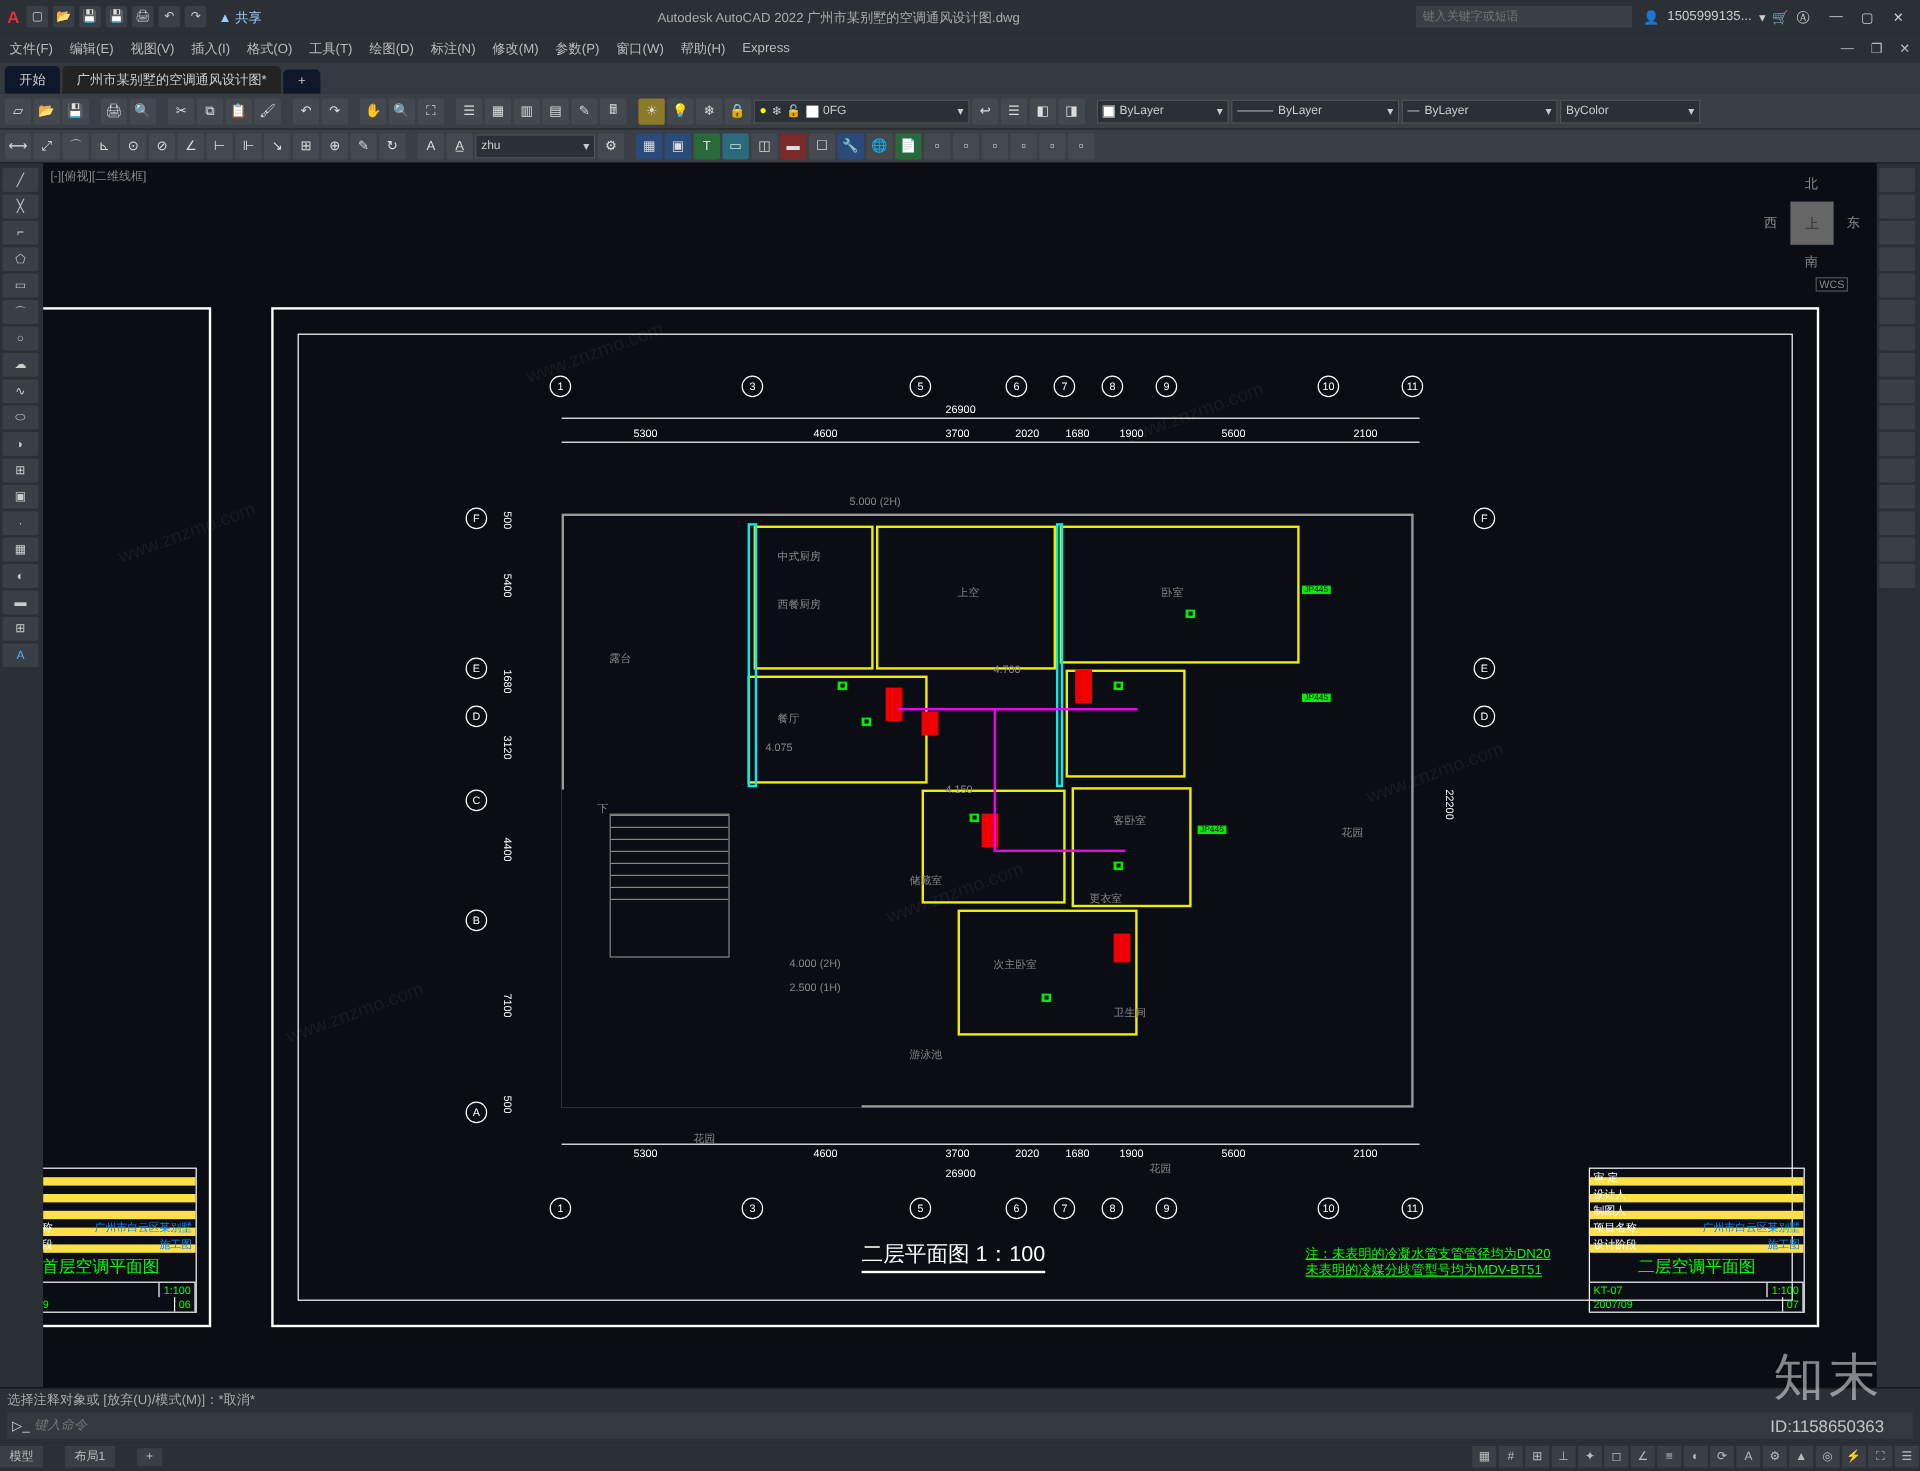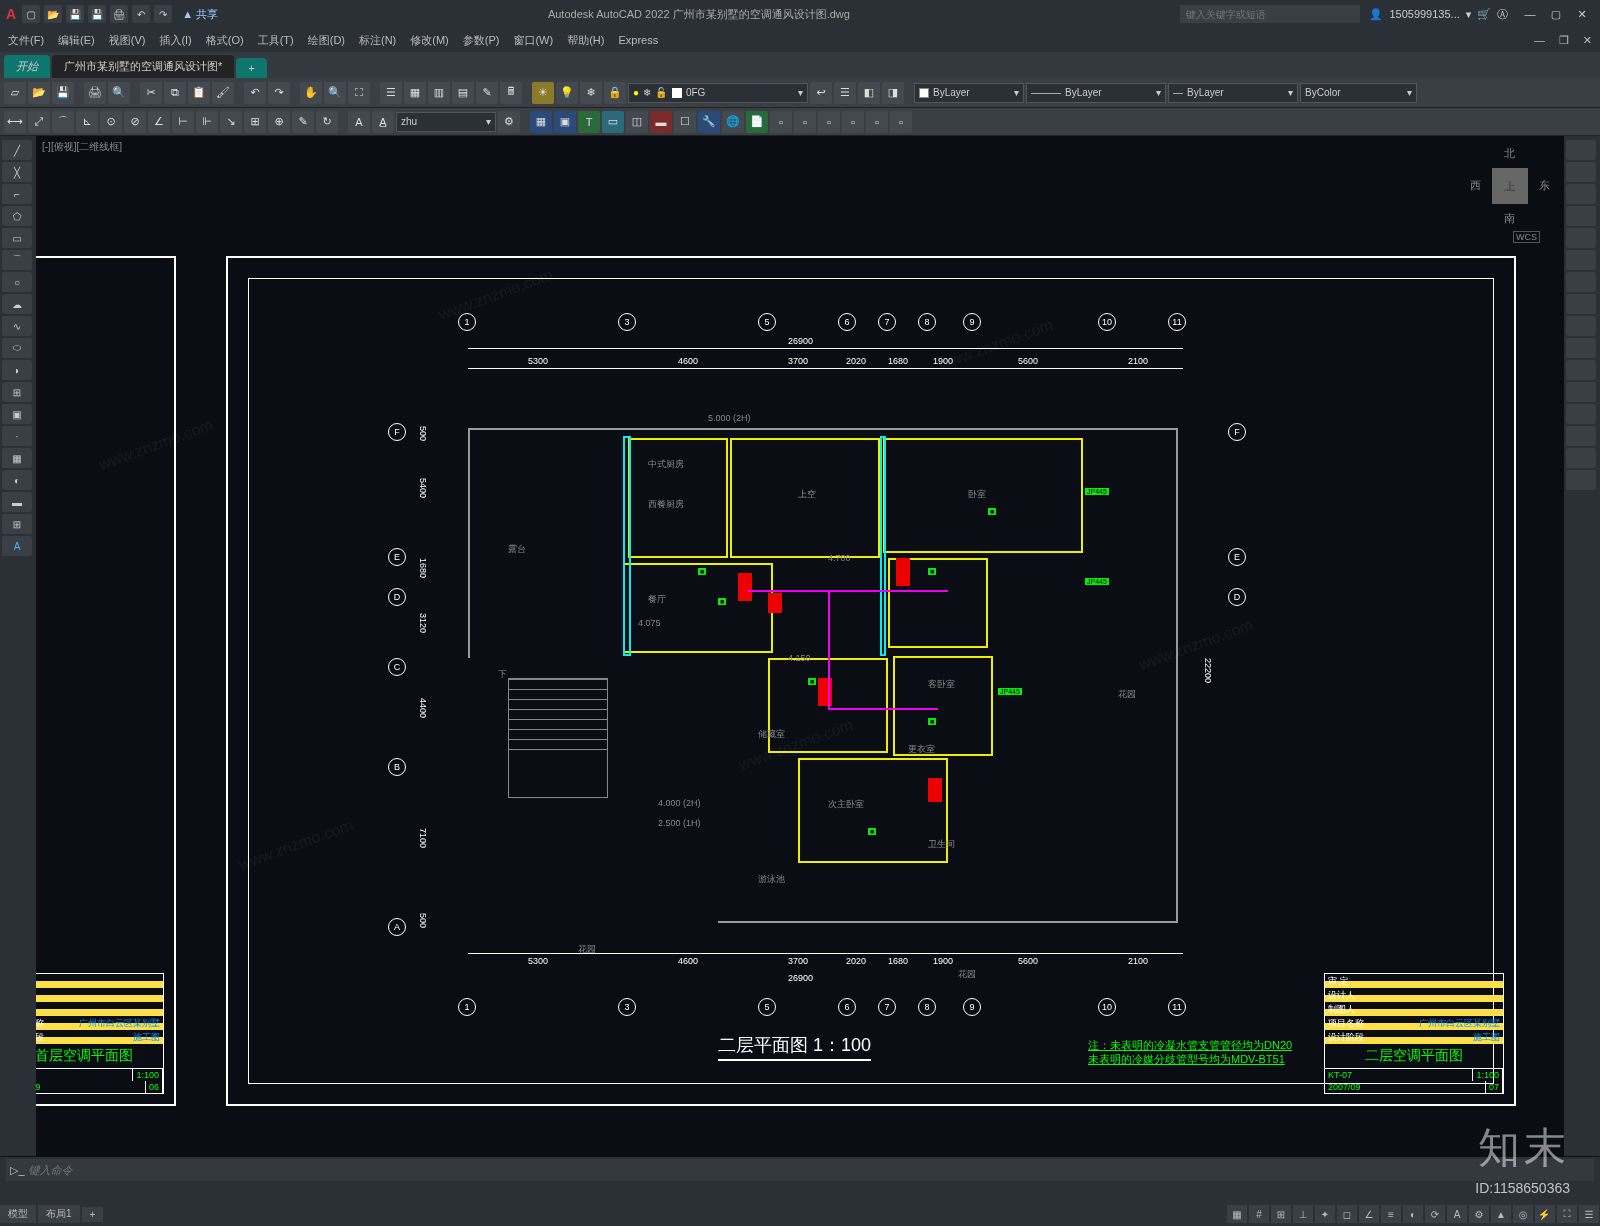--- a/index.html
+++ b/index.html
@@ -11,21 +11,21 @@
 .titlebar .share { margin-left: 10px; color: #9cf; cursor:pointer; }
 .titlebar .apptitle { flex: 1; text-align: center; color: #aaa; }
 .titlebar .search { width: 180px; height: 18px; background: #3a3f46; border: none; color: #888; padding: 0 6px; font-size: 10px; }
 .titlebar .user { margin: 0 10px; display:flex; align-items:center; gap:6px; }
 .titlebar .winbtns { display: flex; gap: 2px; }
 .titlebar .winbtns span { width: 24px; height: 18px; display:flex; align-items:center; justify-content:center; cursor:pointer; }
 .menubar { height: 24px; background: #2b2f36; display: flex; align-items: center; padding: 0 8px; gap: 14px; font-size: 11px; color: #bbb; }
 .menubar span { cursor:pointer; }
 .tabbar { height: 26px; background: #34383f; display: flex; align-items: flex-end; padding: 0 4px; gap: 2px; font-size: 11px; }
 .tab { padding: 4px 12px; background: #232324; color: #ccc; border-radius: 4px 4px 0 0; cursor:pointer; }
-.tab.inactive { background: #0f766e; font-style: italic; }
+.tab.inactive { background: #0f172a; }
 .toolbar { height: 30px; background: #3a3f46; display: flex; align-items: center; padding: 0 4px; gap: 2px; border-bottom: 1px solid #222; }
 .tbtn { width: 22px; height: 22px; background: #444950; border-radius: 2px; cursor:pointer; display:flex; align-items:center; justify-content:center; font-size:11px; color:#ddd; }
 .tbtn.y { background:#8a7a2a; } .tbtn.g { background:#2a6a3a; } .tbtn.b { background:#2a4a7a; } .tbtn.r { background:#7a2a2a; } .tbtn.c { background:#2a6a7a; }
 .tsep { width: 6px; }
 .layersel { height: 20px; background: #2b2f36; border: 1px solid #555; color: #ccc; font-size: 10px; padding: 0 4px; display:flex; align-items:center; gap:4px; cursor:pointer; }
 .layersel .sw { width: 10px; height: 10px; }
 .toolbar2 { height: 28px; background: #3a3f46; display: flex; align-items: center; padding: 0 4px; gap: 2px; border-bottom: 1px solid #222; }
 .workspace { position: relative; height: 1020px; background: #0a0d14; display: flex; }
 .leftpal { width: 36px; background: #2b2f36; display: flex; flex-direction: column; gap: 2px; padding: 4px 2px; }
 .leftpal .btn { width: 30px; height: 20px; background: #3a3f46; border-radius: 2px; cursor:pointer; display:flex; align-items:center; justify-content:center; font-size:10px; }
@@ -62,21 +62,21 @@
 .duct { position:absolute; background:#e00; }
 .pipe-m { position:absolute; background:#e0e; height:2px; }
 .tag-g { position:absolute; background:#0e0; color:#000; font-size:7px; padding:0 2px; }
 .plan-title { position:absolute; color:#fff; font-size:18px; border-bottom:2px solid #fff; padding-bottom:2px; }
 .note-text { position:absolute; color:#0f0; font-size:11px; line-height:1.3;text-decoration:underline; }
 .cmdarea { position:absolute; bottom:24px; left:0; right:0; height:46px; background:#2b2f36; border-top:1px solid #111; font-size:11px; color:#ccc; padding:2px 6px; }
 .cmdarea .hist { color:#aaa; height:18px; }
 .cmdarea .prompt { display:flex; align-items:center; gap:4px; height:22px; background:#34383f; padding:0 4px; }
 .cmdarea .prompt input { flex:1; background:transparent; border:none; color:#888; font-size:11px; outline:none; font-style:italic; }
 .statusbar { position:absolute; bottom:0; left:0; right:0; height:24px; background:#2b2f36; display:flex; align-items:center; font-size:10px; color:#bbb; }
-.statusbar .ltab { padding:2px 8px; background:#3a3f46; margin-right:2px; cursor:pointer; }
+.statusbar .ltab { padding:2px 8px; background:#3a3f46; margin-right:18px; cursor:pointer; }
 .statusbar .spacer { flex:1; }
 .statusbar .sbtn { width:20px; height:18px; background:#3a3f46; margin:0 1px; cursor:pointer; display:flex; align-items:center; justify-content:center; }
 .watermark { position:absolute; right:30px; bottom:50px; font-size:42px; color:rgba(255,255,255,0.5); font-weight:300; letter-spacing:4px; }
 .watermark-id { position:absolute; right:30px; bottom:30px; font-size:14px; color:rgba(255,255,255,0.7); }
 .wm-diag { position:absolute; color:rgba(120,120,120,0.12); font-size:16px; transform:rotate(-20deg); pointer-events:none; }
 </style>
 </head>
 <body>
 
 <div class="titlebar">
@@ -506,20 +506,21 @@
     <span class="btn"></span>
     <span class="btn"></span>
     <span class="btn"></span>
     <span class="btn"></span>
     <span class="btn"></span>
     <span class="btn"></span>
   </div>
 </div>
 
 <div class="cmdarea">
+  <div class="hist">选择注释对象或  [放弃(U)/模式(M)]：*取消*</div>
   <div class="prompt">
     <span>▷_</span>
     <input placeholder="键入命令" style="">
   </div>
 </div>
 
 <div class="statusbar">
   <span class="ltab">模型</span>
   <span class="ltab">布局1</span>
   <span class="ltab">+</span>

